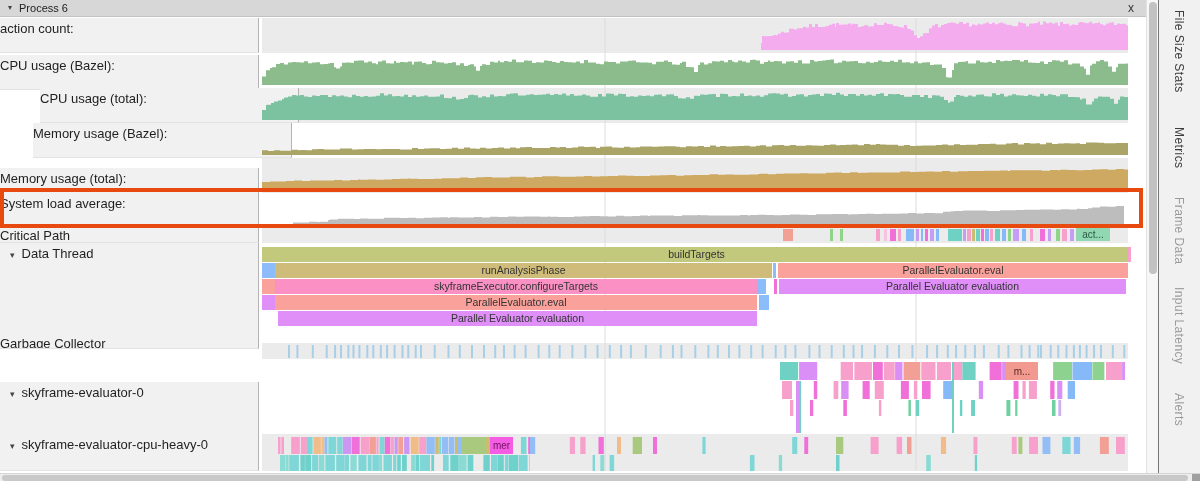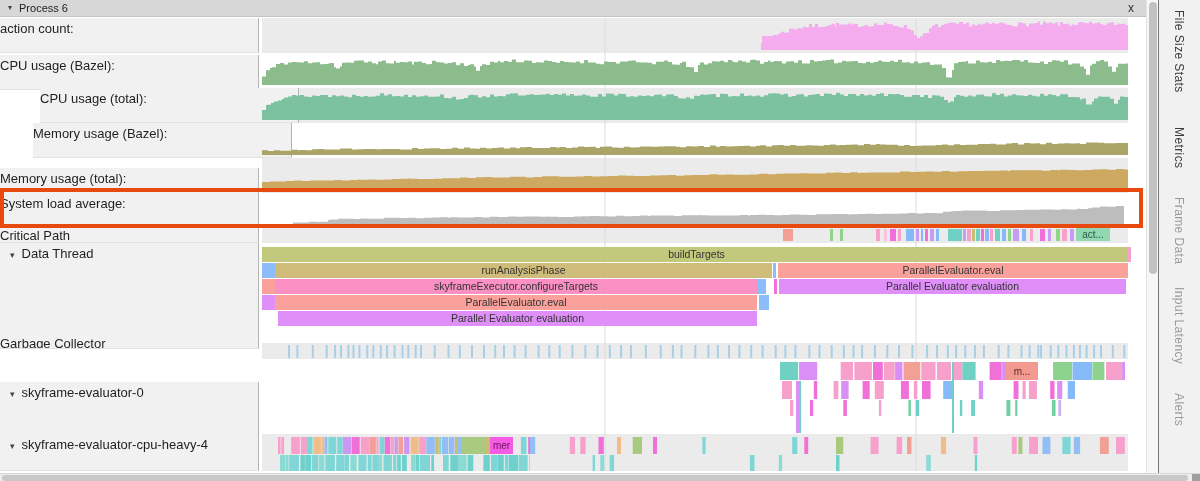--- a/index.html
+++ b/index.html
@@ -74,21 +74,21 @@
       <div class="row-chart" style="top: 243px; height: 100px; background: rgb(255, 255, 255);"></div>
       <div class="row-label" style="top: 333px; height: 16px;">
         <span class="pad"><span>Garbage Collector</span></span>
       </div>
       <div class="row-chart" style="top: 343px; height: 16px; background: rgb(235, 235, 235);"></div>
       <div class="row-label" style="top: 359px; height: 75px; margin-top: 23px;">
         <span class="pad" style="padding-left: 0px;"><span class="tri">▾</span><span>skyframe-evaluator-0</span></span>
       </div>
       <div class="row-chart" style="top: 359px; height: 75px; background: rgb(255, 255, 255);"></div>
       <div class="row-label" style="top: 434px; height: 37px;">
-        <span class="pad" style="padding-left: 0px;"><span class="tri">▾</span><span>skyframe-evaluator-cpu-heavy-4</span></span>
+        <span class="pad" style="padding-left: 0px;"><span class="tri">▾</span><span>skyframe-evaluator-cpu-heavy-0</span></span>
       </div>
       <div class="row-chart" style="top: 434px; height: 37px; background: rgb(235, 235, 235);"></div>
     </div>
 
   <svg id="overlay" width="1200" height="481">
       <g>
         <line x1="605" y1="18" x2="605" y2="471" stroke="#dcdcdc" stroke-width="1"></line>
         <line x1="916" y1="18" x2="916" y2="471" stroke="#dcdcdc" stroke-width="1"></line>
       </g>
       <g>

